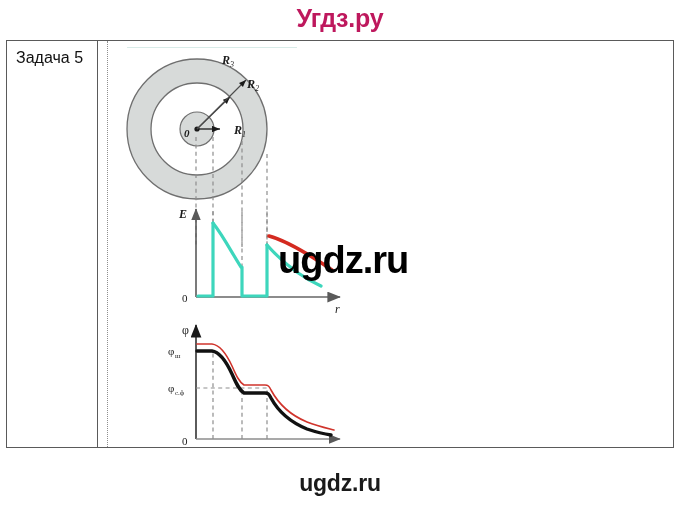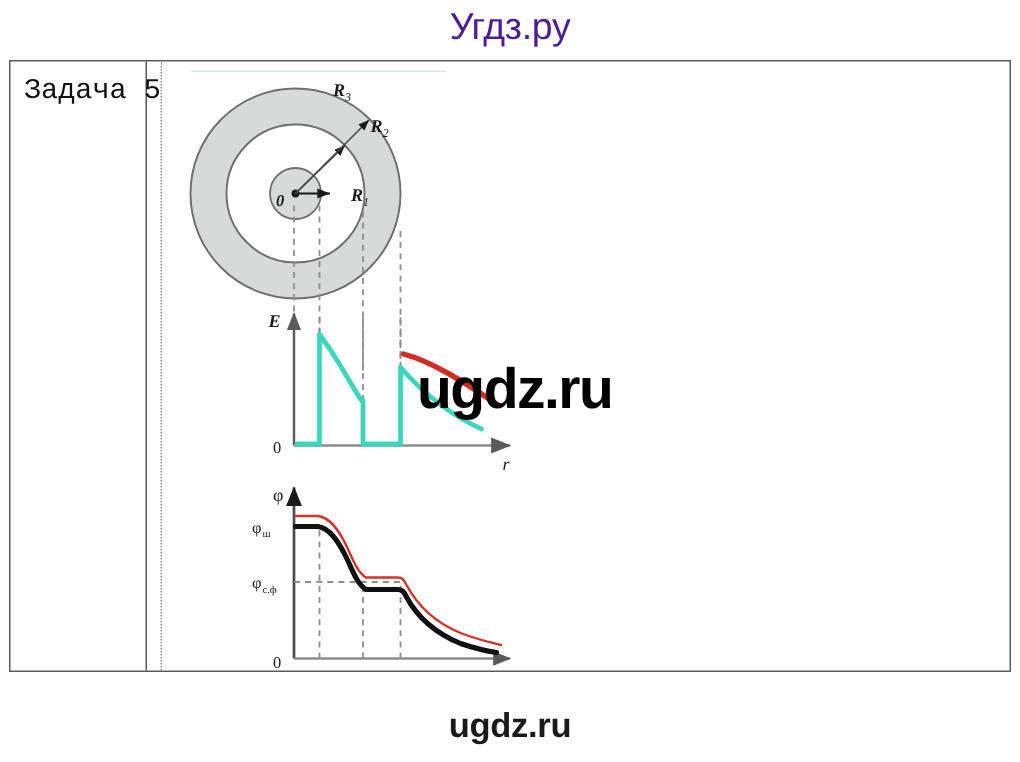--- a/index.html
+++ b/index.html
@@ -23,22 +23,22 @@
     left: 0;
     width: 680px;
     height: 36px;
     display: flex;
     align-items: center;
     justify-content: center;
   }
   .site-header .brand {
     font-family: "Liberation Sans", sans-serif;
     font-size: 25px;
-    font-weight: normal;
-    color: #4c1d95;
+    font-weight: bold;
+    color: #be185d;
     letter-spacing: -0.2px;
   }
   .site-footer {
     position: absolute;
     bottom: 8px;
     left: 0;
     width: 680px;
     height: 34px;
     display: flex;
     align-items: center;
@@ -69,22 +69,22 @@
     top: 0;
     width: 91px;
     height: 100%;
     border-right: 1px solid #5a5a5a;
     box-sizing: border-box;
   }
   .cell-label .label-text {
     position: absolute;
     left: 9px;
     top: 8px;
-    font-family: Liberation Mono, monospace;
-    font-size: 19px;
+    font-family: Liberation Sans, sans-serif;
+    font-size: 16px;
     color: #111;
     white-space: nowrap;
   }
   .inner-rule {
     position: absolute;
     left: 100px;
     top: 0;
     width: 0;
     height: 100%;
     border-left: 1px dotted #8e8e8e;

